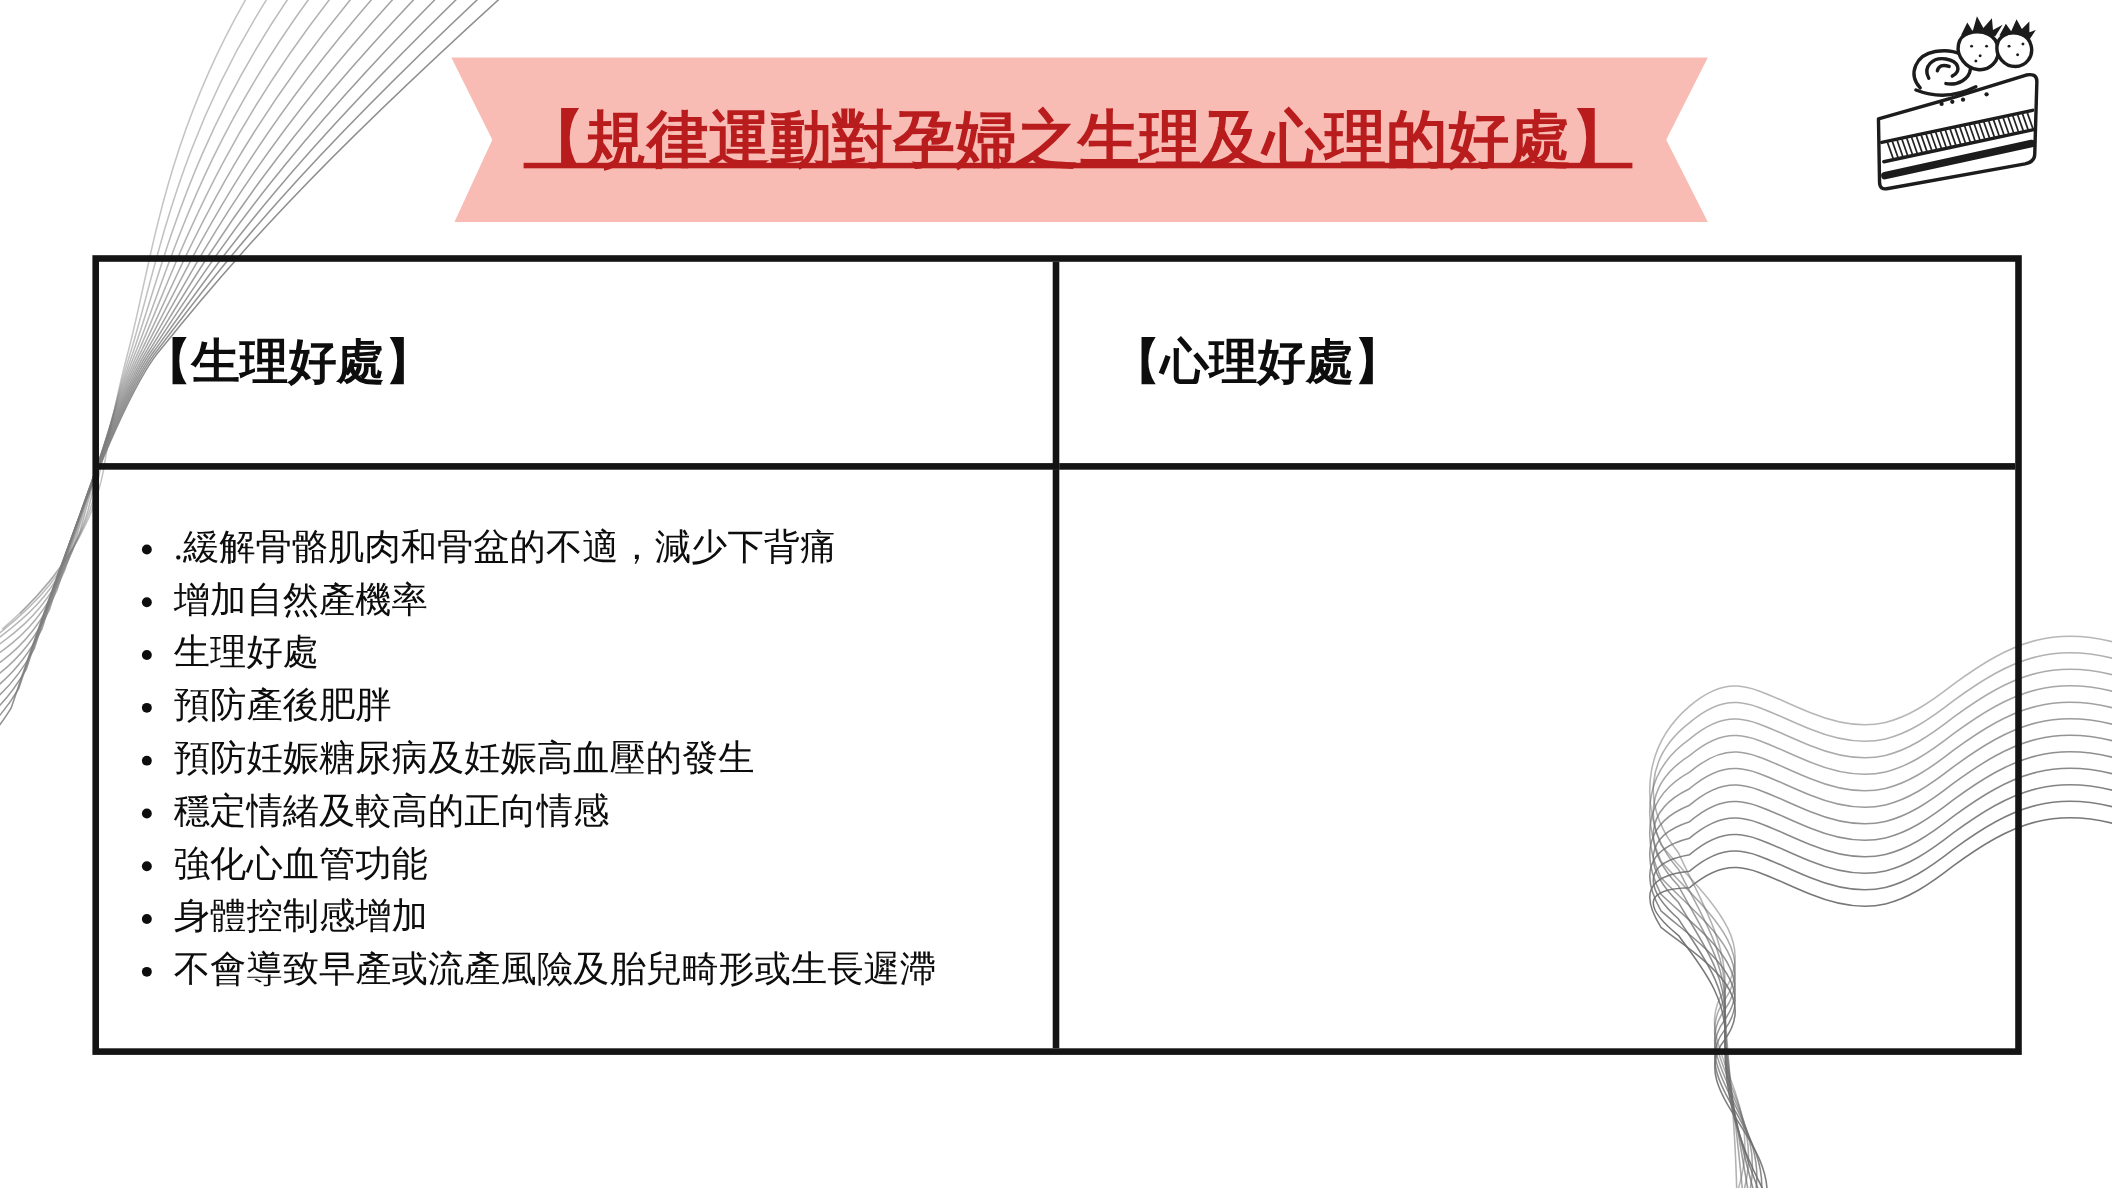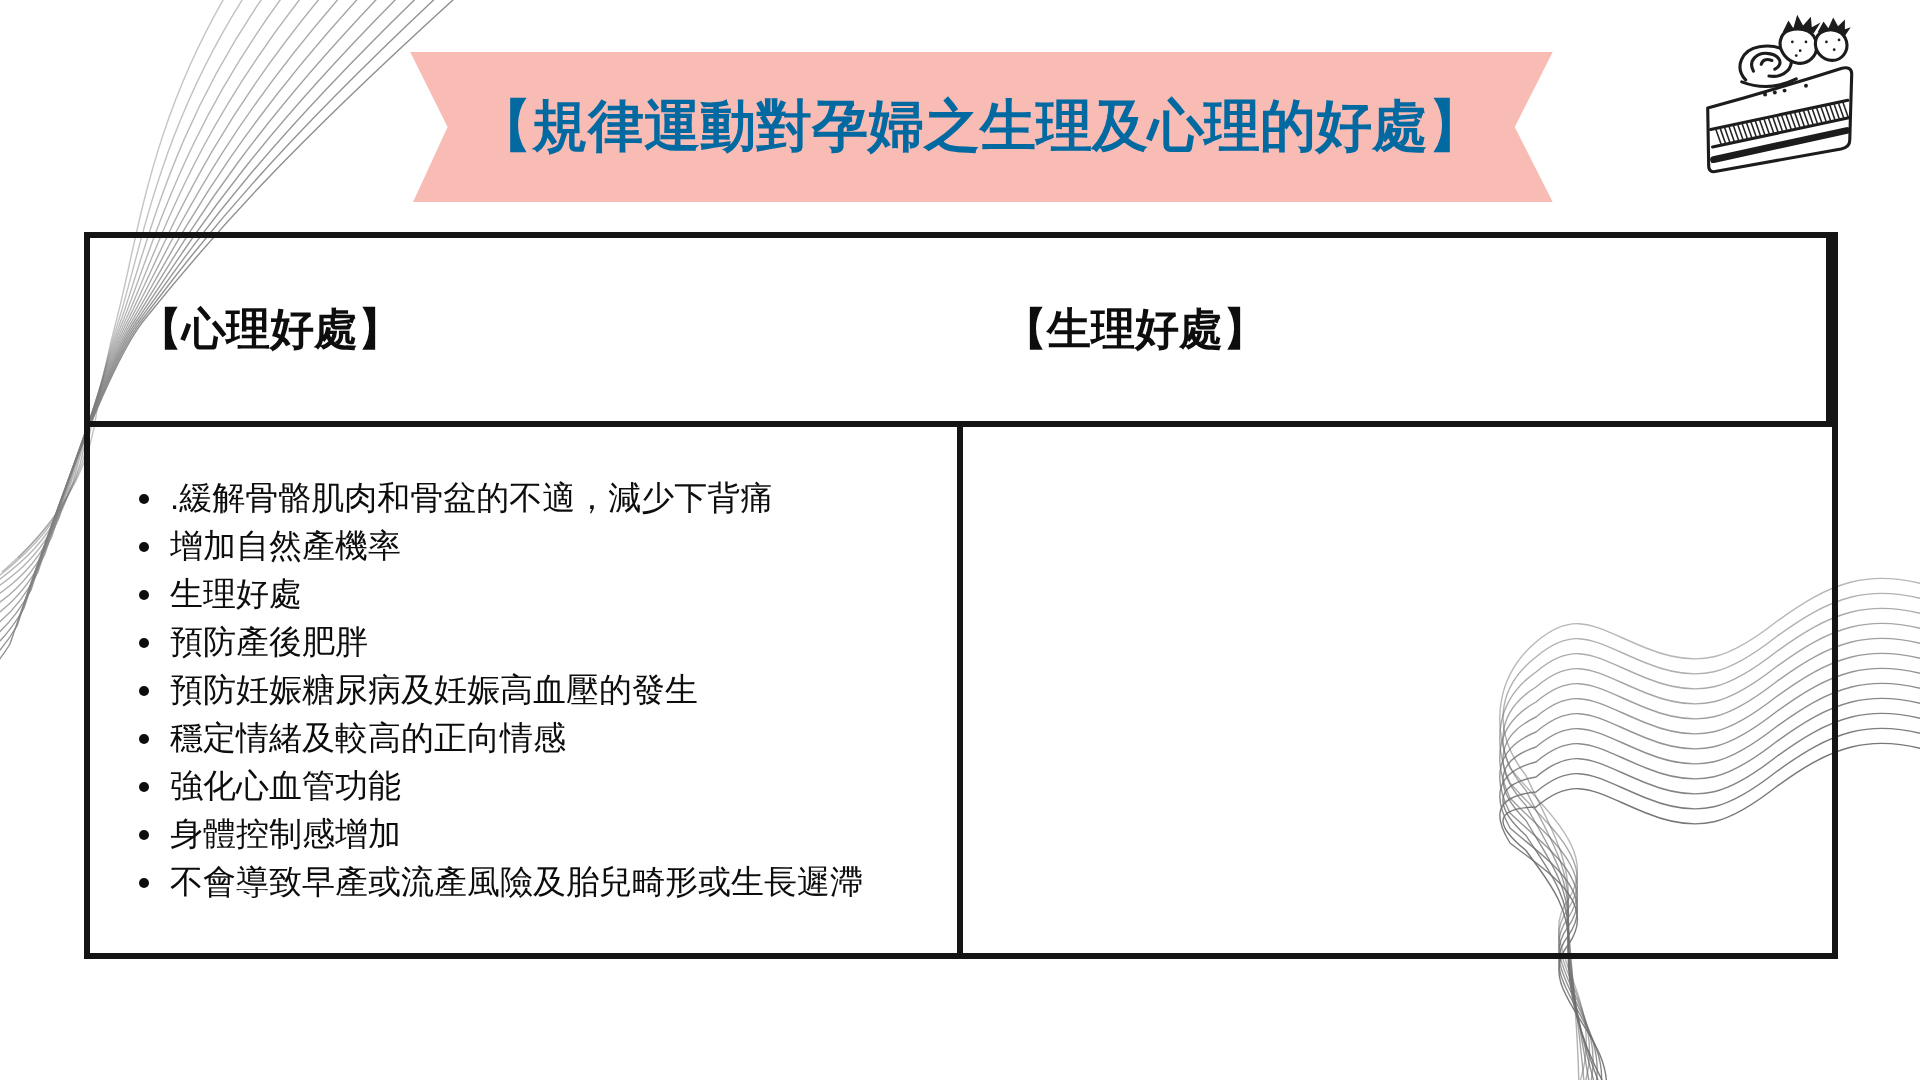--- a/index.html
+++ b/index.html
@@ -29,22 +29,22 @@
     box-sizing:border-box;border:6px solid #141414;background:transparent;
     display:grid;grid-template-columns:873px 1fr;grid-template-rows:189px 1fr;
   }
   .cell{box-sizing:border-box;display:flex;align-items:center;background:transparent;}
   .c0{border-right:6px solid #141414;}
   .hdr{border-bottom:6px solid #141414;}
   .hdr span{font-size:44px;font-weight:700;white-space:nowrap;}
   .hdr.c0{padding-left:40px;}
   .hdr.c1{padding-left:48px;}
   .cell ul{
-    list-style:disc outside;margin:16px;padding-left:60px;
-    font-size:33px;line-height:48px;font-weight:400;
+    list-style:disc outside;margin:4px;padding-left:60px;
+    font-size:33px;line-height:48px;font-weight:400;font-family:Liberation Serif, serif;
   }
   .cell li{padding-left:4px;}
 </style>
 </head>
 <body>
 
 <div class="stage">
 
   <svg class="decor decor-tl" viewBox="0 0 540 700">
     <g id="g-tl" fill="none" stroke="#7d7d7d" stroke-width="1.4">
@@ -185,21 +185,21 @@
      C 420 171, 378 191, 326 229
      C 280 265, 250 277, 196 255
      C 146 235, 126 215, 86 249
      C 46 250, 42 265, 76 292.5
      C 94 318, 122 348.45, 118 391.5
      C 118 436.55, 128 479.6, 159 535" stroke-opacity="0.94"></path>
       </g>
   </svg>
 
   <div class="banner" style="--pink: #f8bcb5;">
-    <h1 style="color: #0369a1;">【規律運動對孕婦之生理及心理的好處】</h1>
+    <h1 style="color: #b91c1c; text-decoration: underline;">【規律運動對孕婦之生理及心理的好處】</h1>
   </div>
 
   <svg class="cake" viewBox="0 0 185 178">
     <g fill="none" stroke="#1c1c1c" stroke-width="3.2" stroke-linecap="round" stroke-linejoin="round">
 
       <path d="M11,104 Q80,85 149,63 Q159,61 159,69 L157,137 Q157,144 148,146 L20,169 Q12,171 12,163 Z"></path>
 
       <path d="M14,126 L155,96"></path>
       <path d="M16,144 L156,114"></path>
 
@@ -259,25 +259,25 @@
         <path d="M 127 101.565 L 133 118.565" stroke-opacity="1" stroke-width="1.6"></path>
         <path d="M 131.5 100.5975 L 137.5 117.5975" stroke-opacity="1" stroke-width="1.6"></path>
         <path d="M 136 99.63 L 142 116.63" stroke-opacity="1" stroke-width="1.6"></path>
         <path d="M 140.5 98.6625 L 146.5 115.6625" stroke-opacity="1" stroke-width="1.6"></path>
         <path d="M 145 97.695 L 151 114.695" stroke-opacity="1" stroke-width="1.6"></path>
         <path d="M 149.5 96.72749999999999 L 155.5 113.72749999999999" stroke-opacity="1" stroke-width="1.6"></path>
       </g>
   </svg>
 
   <div class="tbl">
+    <div class="cell hdr c0">
+      <span>【生理好處】</span>
+    </div>
     <div class="cell hdr c1">
       <span>【心理好處】</span>
-    </div>
-    <div class="cell hdr c0">
-      <span>【生理好處】</span>
     </div>
     <div class="cell c0">
       <ul>
         <li>.緩解骨骼肌肉和骨盆的不適，減少下背痛</li>
         <li>增加自然產機率</li>
         <li>生理好處</li>
         <li>預防產後肥胖</li>
         <li>預防妊娠糖尿病及妊娠高血壓的發生</li>
         <li>穩定情緒及較高的正向情感</li>
         <li>強化心血管功能</li>

